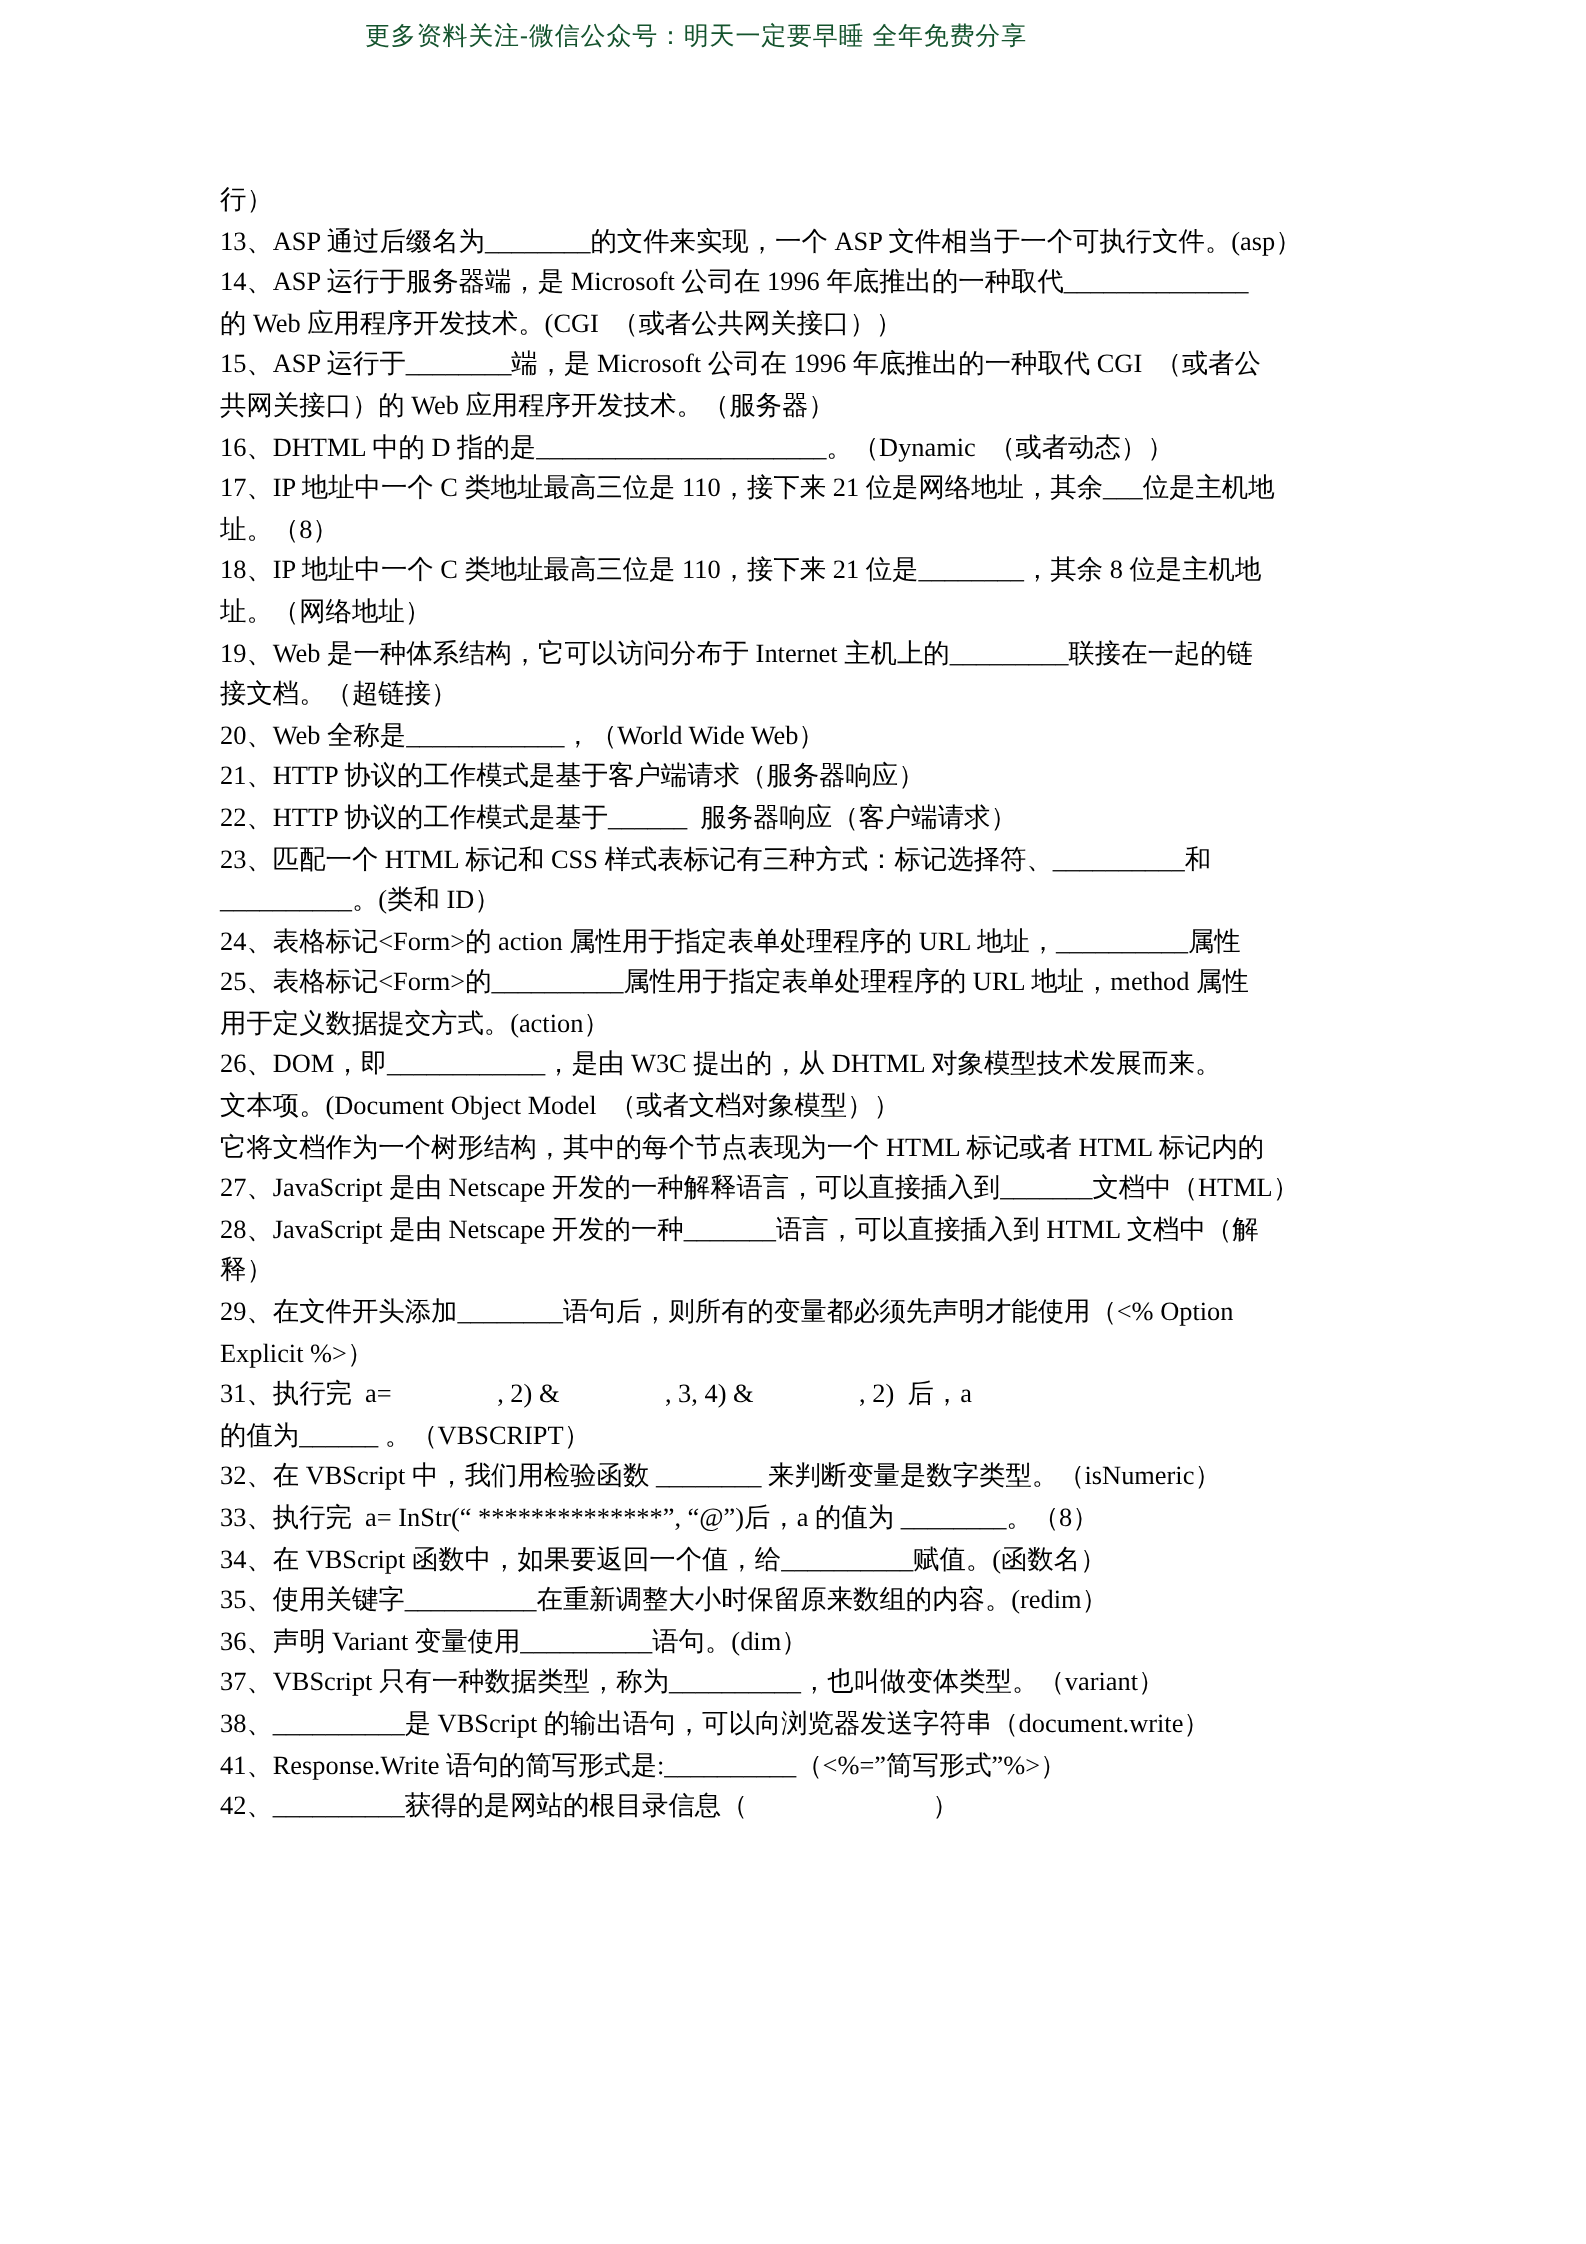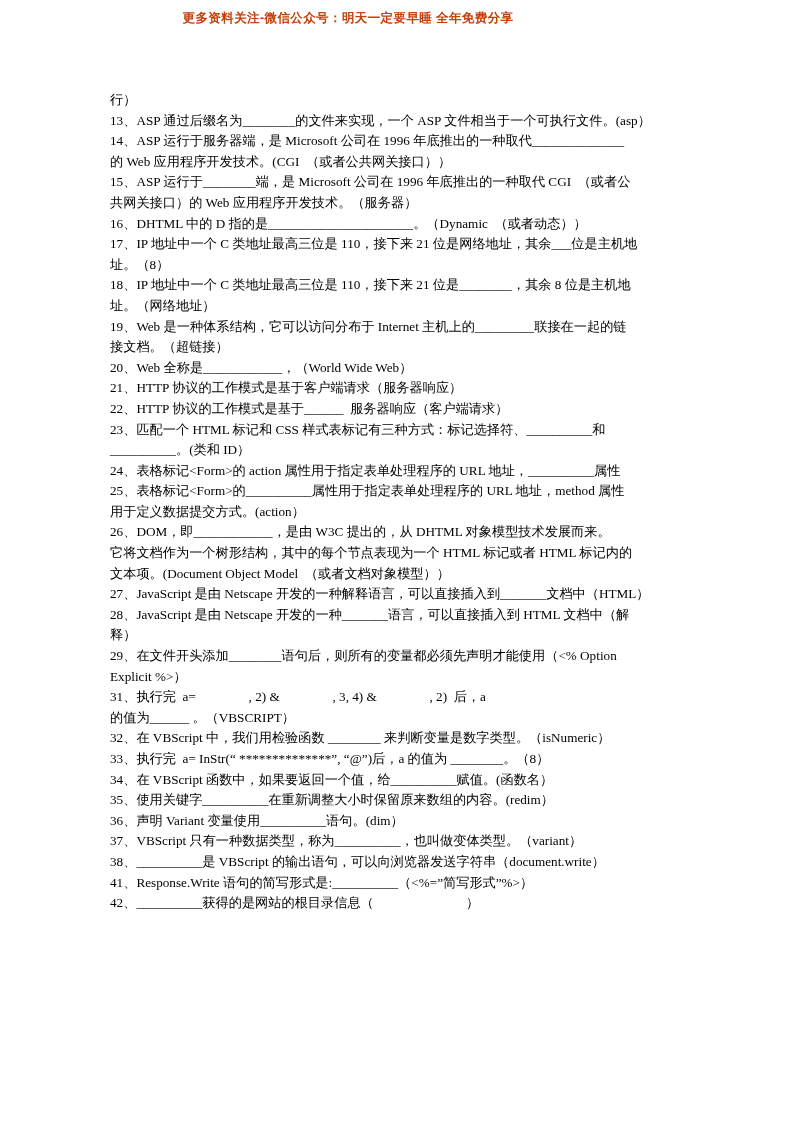--- a/index.html
+++ b/index.html
@@ -20,24 +20,24 @@
     width: 793px;
     height: 1122px;
     box-sizing: border-box;
   }
   .banner {
     position: absolute;
     top: 10px;
     left: 0;
     width: 696px;
     text-align: center;
-    color: #c2410c;
+    color: #14532d;
     font-family: "Liberation Sans", "DejaVu Sans", sans-serif;
     font-size: 12.5px;
-    font-weight: bold;
+    font-weight: normal;
     letter-spacing: 0.4px;
     white-space: nowrap;
   }
   .body-area {
     position: absolute;
     top: 90px;
     left: 110px;
     width: 578px;
   }
   .line {
@@ -77,22 +77,22 @@
     <p class="line cont">接文档。（超链接）</p>
     <p class="line">20、Web 全称是____________，（World Wide Web）</p>
     <p class="line">21、HTTP 协议的工作模式是基于客户端请求（服务器响应）</p>
     <p class="line">22、HTTP 协议的工作模式是基于______  服务器响应（客户端请求）</p>
     <p class="line">23、匹配一个 HTML 标记和 CSS 样式表标记有三种方式：标记选择符、__________和</p>
     <p class="line cont">__________。(类和 ID）</p>
     <p class="line">24、表格标记&lt;Form&gt;的 action 属性用于指定表单处理程序的 URL 地址，__________属性</p>
     <p class="line">25、表格标记&lt;Form&gt;的__________属性用于指定表单处理程序的 URL 地址，method 属性</p>
     <p class="line cont">用于定义数据提交方式。(action）</p>
     <p class="line">26、DOM，即____________，是由 W3C 提出的，从 DHTML 对象模型技术发展而来。</p>
+    <p class="line cont">文本项。(Document Object Model  （或者文档对象模型））</p>
     <p class="line cont">它将文档作为一个树形结构，其中的每个节点表现为一个 HTML 标记或者 HTML 标记内的</p>
-    <p class="line cont">文本项。(Document Object Model  （或者文档对象模型））</p>
     <p class="line">27、JavaScript 是由 Netscape 开发的一种解释语言，可以直接插入到_______文档中（HTML）</p>
     <p class="line">28、JavaScript 是由 Netscape 开发的一种_______语言，可以直接插入到 HTML 文档中（解</p>
     <p class="line cont">释）</p>
     <p class="line">29、在文件开头添加________语句后，则所有的变量都必须先声明才能使用（&lt;% Option</p>
     <p class="line cont">Explicit %&gt;）</p>
     <p class="line">31、执行完  a=                , 2) &amp;                , 3, 4) &amp;                , 2)  后，a</p>
     <p class="line cont">的值为______ 。（VBSCRIPT）</p>
     <p class="line">32、在 VBScript 中，我们用检验函数 ________ 来判断变量是数字类型。（isNumeric）</p>
     <p class="line">33、执行完  a= InStr(“ **************”, “@”)后，a 的值为 ________。（8）</p>
     <p class="line">34、在 VBScript 函数中，如果要返回一个值，给__________赋值。(函数名）</p>

